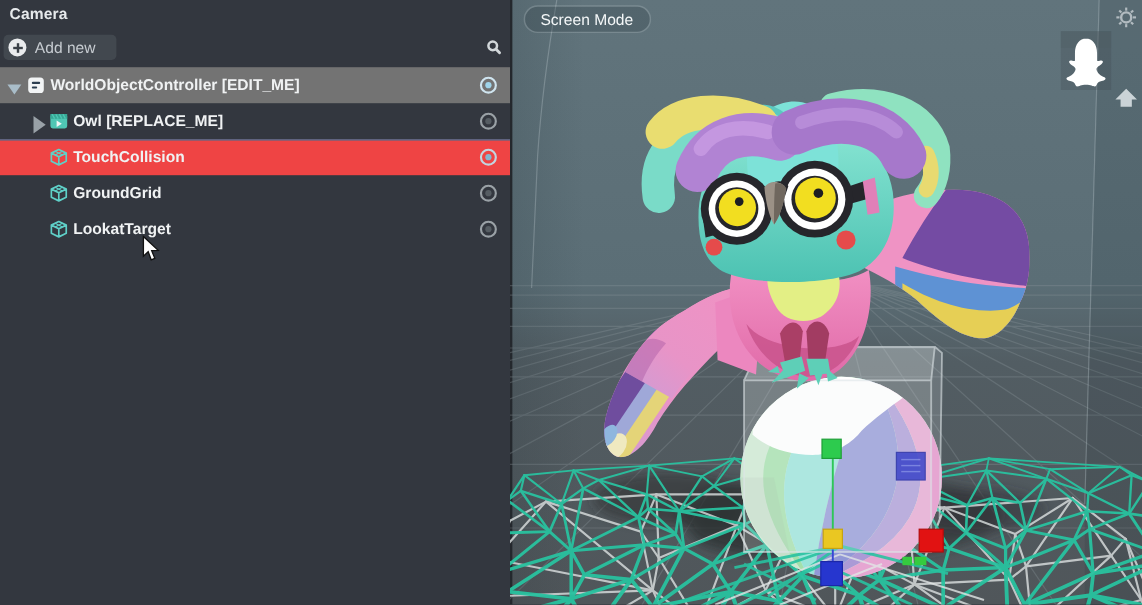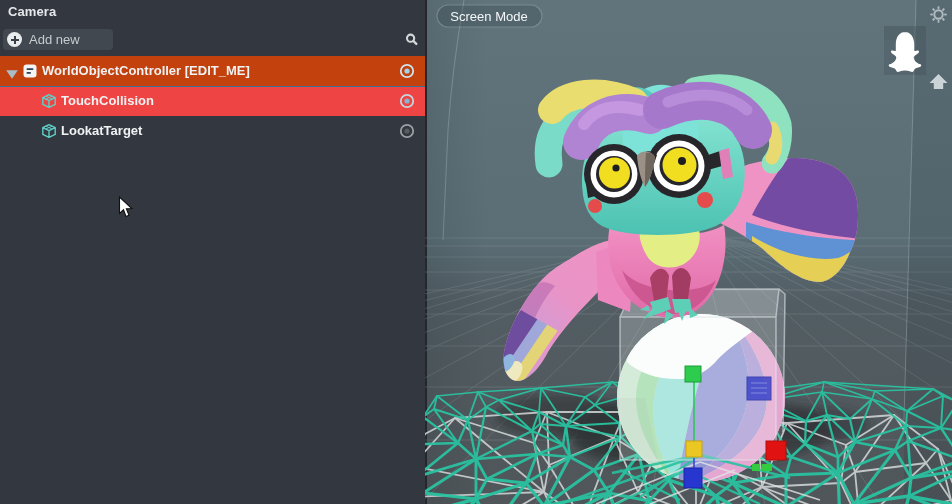--- a/index.html
+++ b/index.html
@@ -1,29 +1,29 @@
 <!DOCTYPE html>
 <html><head>
 <meta charset="utf-8">
 <style>
   html,body{margin:0;padding:0;width:952px;height:504px;overflow:hidden;background:#33373f;
     font-family:"Liberation Sans",sans-serif;}
   #app{position:relative;width:952px;height:504px;}
   
   #left{position:absolute;left:0;top:0;width:425px;height:504px;background:#33373f;}
   #left .title{position:absolute;left:8px;top:4px;font-size:13px;font-weight:600;color:#e6e9eb;letter-spacing:.1px;}
-  #addnew{position:absolute;left:3px;top:29px;width:110px;height:21px;background:#42484f;border-radius:4px;}
+  #addnew{position:absolute;left:3px;top:29px;width:94px;height:21px;background:#42484f;border-radius:4px;}
   #addnew .circ{position:absolute;left:4px;top:3px;width:15px;height:15px;border-radius:50%;background:#e9ebed;}
   #addnew .circ:before{content:"";position:absolute;left:3.5px;top:6.5px;width:8px;height:2px;background:#3a4047;}
   #addnew .circ:after{content:"";position:absolute;left:6.5px;top:3.5px;width:2px;height:8px;background:#3a4047;}
   #addnew .lbl{position:absolute;left:26px;top:3px;font-size:13px;color:#c6cbd0;}
   #rows{position:absolute;left:0;top:56px;width:425px;}
   .row{position:relative;width:425px;height:30px;}
   .row .txt{position:absolute;top:7px;font-size:13px;font-weight:600;color:#f0f2f3;white-space:nowrap;}
-  .row.sel{background:#c2410c;}
+  .row.sel{background:#737373;}
   .row.sel2{background:#ef4444;box-shadow:inset 0 1px 0 #3d6f94;}
   .ic{position:absolute;top:7px;width:16px;height:16px;}
 </style>
 </head>
 <body>
 <div id="app">
   <div id="left">
     <div class="title">Camera</div>
     <div id="addnew">
         <div class="circ"></div>
@@ -46,33 +46,60 @@
           <rect x="4.5" y="5.2" width="7" height="1.8" rx=".9" fill="#2c3e50"></rect>
           <rect x="4.5" y="9" width="4.5" height="1.8" rx=".9" fill="#2c3e50"></rect>
         </svg>
           <div class="txt" style="left:42px">WorldObjectController [EDIT_ME]</div>
       <svg class="ic" style="left:399px;top:7px" viewBox="0 0 16 16">
             <circle cx="8" cy="8" r="6.2" fill="none" stroke="#cfe4ef" stroke-width="1.8"></circle>
             <circle cx="8" cy="8" r="2.6" fill="#9fd4ea"></circle>
           </svg>
         </div>
 
+      <div class="row">
+          <svg class="ic" style="left:25px;top:10px" width="9" height="11" viewBox="0 0 9 11">
+        <path d="M1 0.5 L8 5.5 L1 10.5 Z" fill="#99a1a7"></path>
+          </svg>
+        <svg class="ic" style="left:41px" viewBox="0 0 16 16">
+          <rect x="1" y="2" width="14" height="12" rx="2" fill="#4fc7b4"></rect>
+          <rect x="1" y="2" width="14" height="4" fill="#37a896"></rect>
+          <path d="M2.5 2.2 L4.5 5.8 M5.5 2.2 L7.5 5.8 M8.5 2.2 L10.5 5.8 M11.5 2.2 L13.5 5.8" stroke="#4fc7b4" stroke-width="1.1"></path>
+          <path d="M6.2 7.5 L10.5 10.2 L6.2 12.9 Z" fill="#eef7f5"></path>
+        </svg>
+          <div class="txt" style="left:61px">Owl [REPLACE_ME]</div>
+      <svg class="ic" style="left:399px;top:7px" viewBox="0 0 16 16">
+            <circle cx="8" cy="8" r="6.2" fill="none" stroke="#9aa1a6" stroke-width="1.8"></circle>
+            <circle cx="8" cy="8" r="2.6" fill="#565d63"></circle>
+          </svg>
+        </div>
 
       <div class="row sel2">
           <svg class="ic" style="left:41px" viewBox="0 0 16 16">
             <path fill="none" stroke="#5fd0c8" stroke-width="1.4" stroke-linejoin="round" d="M8 1.6 L14.2 4.6 L14.2 11.4 L8 14.4 L1.8 11.4 L1.8 4.6 Z M1.8 4.6 L8 7.6 L14.2 4.6 M8 7.6 L8 14.4"></path>
         <path fill="none" stroke="#5fd0c8" stroke-width="0.9" d="M4.9 3.1 L11.1 6.1 M11.1 3.1 L4.9 6.1"></path>
           </svg>
         <div class="txt" style="left:61px">TouchCollision</div>
       <svg class="ic" style="left:399px;top:7px" viewBox="0 0 16 16">
             <circle cx="8" cy="8" r="6.2" fill="none" stroke="#c2d5e0" stroke-width="1.8"></circle>
             <circle cx="8" cy="8" r="2.6" fill="#84b6cf"></circle>
           </svg>
         </div>
 
+      <div class="row">
+          <svg class="ic" style="left:41px" viewBox="0 0 16 16">
+            <path fill="none" stroke="#5fd0c8" stroke-width="1.4" stroke-linejoin="round" d="M8 1.6 L14.2 4.6 L14.2 11.4 L8 14.4 L1.8 11.4 L1.8 4.6 Z M1.8 4.6 L8 7.6 L14.2 4.6 M8 7.6 L8 14.4"></path>
+        <path fill="none" stroke="#5fd0c8" stroke-width="0.9" d="M4.9 3.1 L11.1 6.1 M11.1 3.1 L4.9 6.1"></path>
+          </svg>
+        <div class="txt" style="left:61px">GroundGrid</div>
+      <svg class="ic" style="left:399px;top:7px" viewBox="0 0 16 16">
+            <circle cx="8" cy="8" r="6.2" fill="none" stroke="#9aa1a6" stroke-width="1.8"></circle>
+            <circle cx="8" cy="8" r="2.6" fill="#565d63"></circle>
+          </svg>
+        </div>
 
       <div class="row">
           <svg class="ic" style="left:41px" viewBox="0 0 16 16">
             <path fill="none" stroke="#5fd0c8" stroke-width="1.4" stroke-linejoin="round" d="M8 1.6 L14.2 4.6 L14.2 11.4 L8 14.4 L1.8 11.4 L1.8 4.6 Z M1.8 4.6 L8 7.6 L14.2 4.6 M8 7.6 L8 14.4"></path>
         <path fill="none" stroke="#5fd0c8" stroke-width="0.9" d="M4.9 3.1 L11.1 6.1 M11.1 3.1 L4.9 6.1"></path>
           </svg>
         <div class="txt" style="left:61px">LookatTarget</div>
       <svg class="ic" style="left:399px;top:7px" viewBox="0 0 16 16">
             <circle cx="8" cy="8" r="6.2" fill="none" stroke="#9aa1a6" stroke-width="1.8"></circle>
             <circle cx="8" cy="8" r="2.6" fill="#565d63"></circle>

